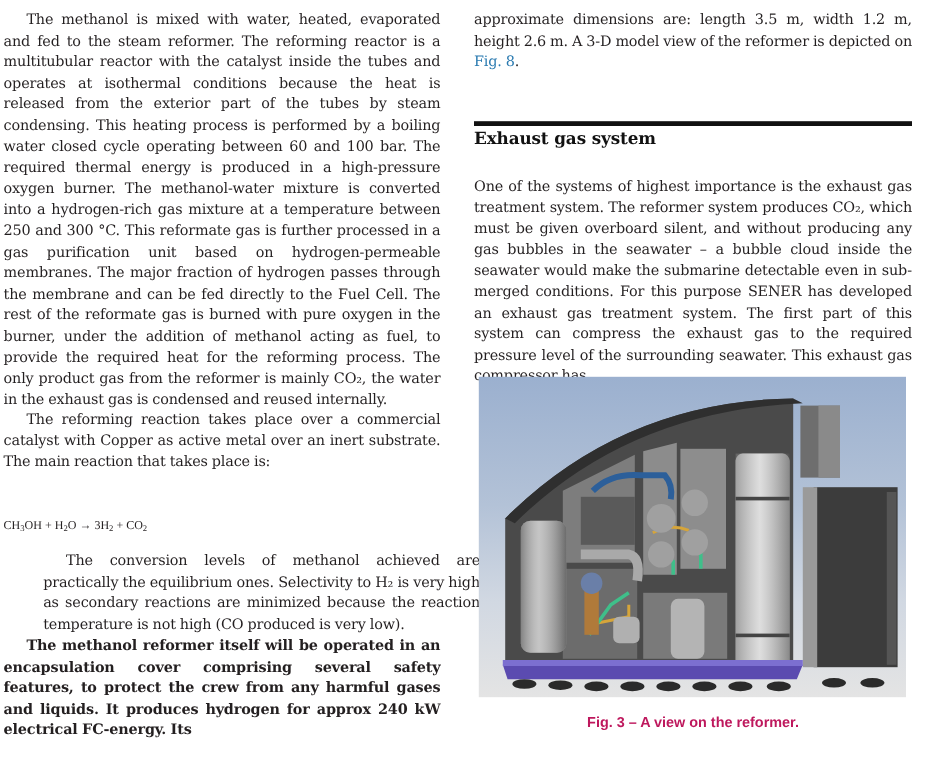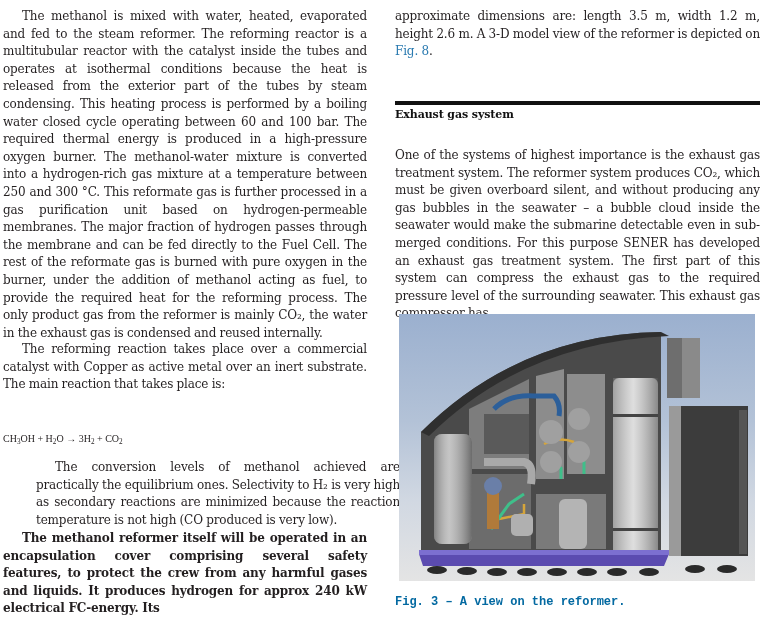--- a/index.html
+++ b/index.html
@@ -26,34 +26,34 @@
     line-height: 17px;
     letter-spacing: 0;
   }
   sub { font-size: 0.72em; vertical-align: -0.25em; line-height: 0; }
 
   .link { color: #2a7ab0; }
 
   .rule { position: absolute; left: 395px; width: 365px; top: 101px; height: 4px; background: #111; }
   .section-heading {
     position: absolute; left: 395px; top: 108px;
-    font-family: "DejaVu Serif", serif; font-weight: bold; font-size: 11px;
+    font-family: "DejaVu Serif", serif; font-weight: bold; font-size: 14px;
     color: #111; letter-spacing: -0.1px; text-align: right;
   }
 
   .figure {
     position: absolute; left: 399px; top: 314px; width: 356px; height: 267px;
     background: linear-gradient(180deg, #9bb0cf 0%, #b3c2d7 40%, #d1d8e2 70%, #e4e4e4 100%);
     overflow: hidden;
   }
   .figure svg { display: block; }
 
   .caption {
-    position: absolute; left: 395px; width: 365px; top: 595px; 
-    font-family: Liberation Mono, monospace; font-weight: bold; font-size: 12px; color: #0369a1;
+    position: absolute; left: 395px; width: 365px; top: 595px; text-align: center;
+    font-family: Liberation Sans, sans-serif; font-weight: bold; font-size: 12px; color: #be185d;
   }
 </style>
 </head>
 <body>
 
 <div class="col col-left">
   <p class="para indent" style="position:absolute; top:8px; width:364px;">The methanol is mixed with water, heated, evaporated and fed to the steam reformer. The reforming reactor is a multi­tubular reactor with the catalyst inside the tubes and oper­ates at isothermal conditions because the heat is released from the exterior part of the tubes by steam condensing. This heating process is performed by a boiling water closed cycle operating between 60 and 100 bar. The required thermal en­ergy is produced in a high-pressure oxygen burner. The methanol-water mixture is converted into a hydrogen-rich gas mixture at a temperature between 250 and 300 °C. This reformate gas is further processed in a gas purification unit based on hydrogen-permeable membranes. The major frac­tion of hydrogen passes through the membrane and can be fed directly to the Fuel Cell. The rest of the reformate gas is burned with pure oxygen in the burner, under the addition of meth­anol acting as fuel, to provide the required heat for the reforming process. The only product gas from the reformer is mainly CO₂, the water in the exhaust gas is condensed and reused internally.</p>
   <p class="para indent" style="position:absolute; top:341px; width:364px;">The reforming reaction takes place over a commercial catalyst with Copper as active metal over an inert substrate. The main reaction that takes place is:</p>
 
   <div class="equation" style="position:absolute; top:430px; left:0;">

